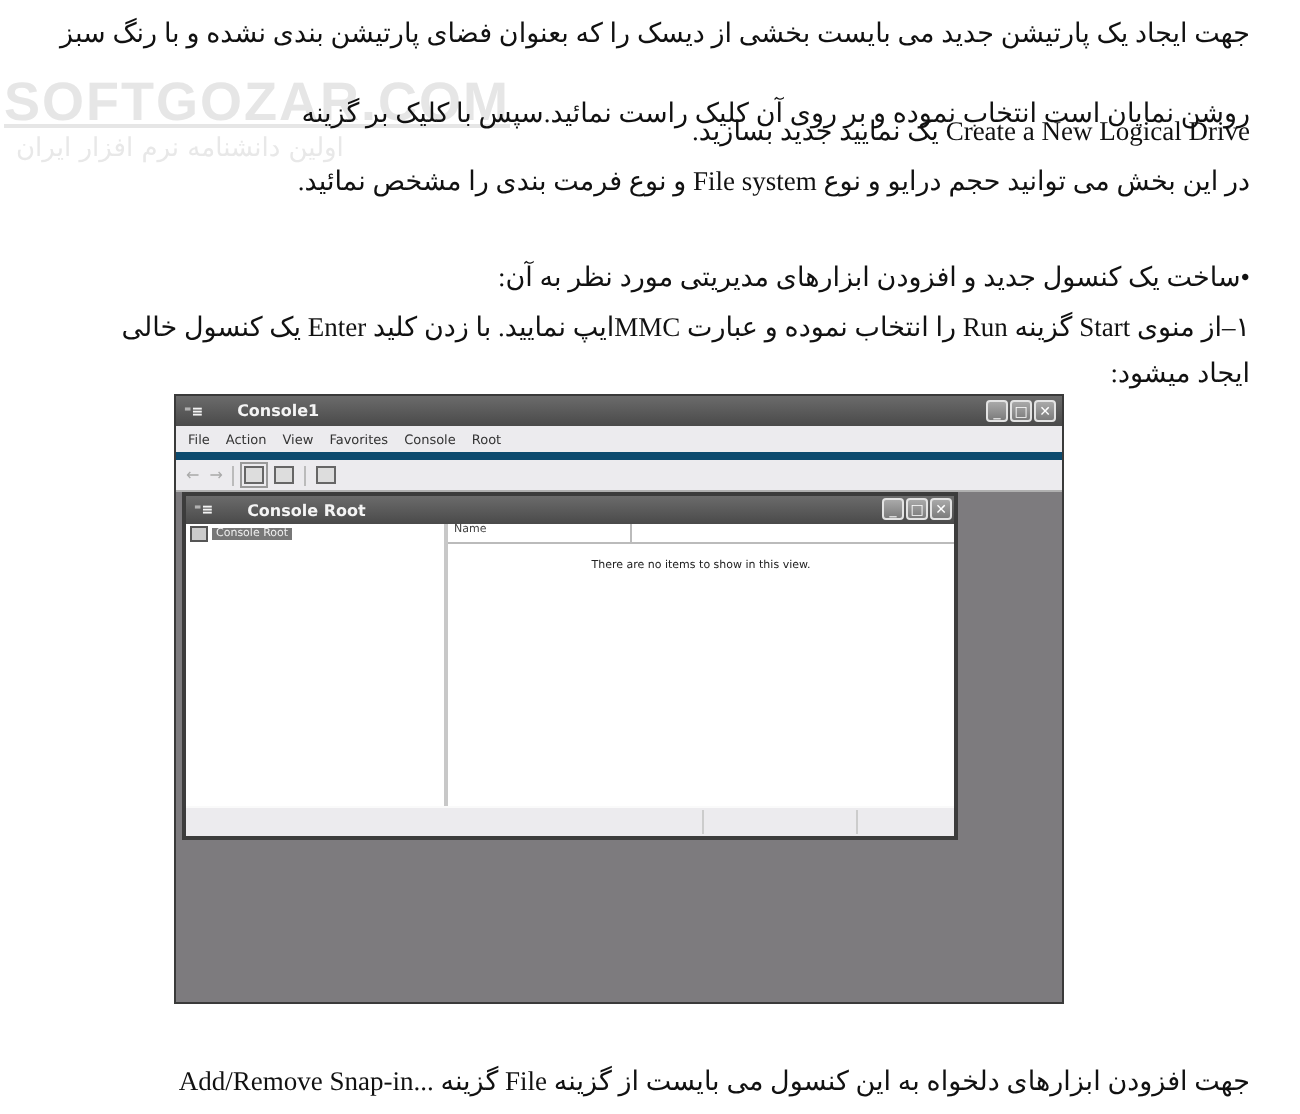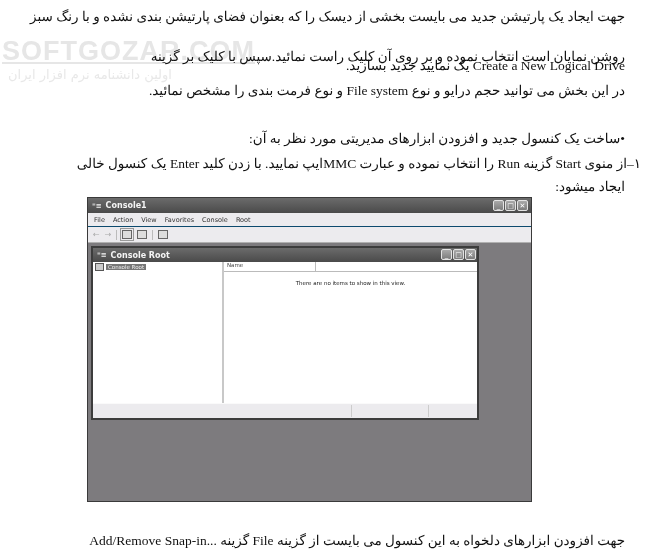--- a/index.html
+++ b/index.html
@@ -4,24 +4,24 @@
 <style>
   html, body { margin: 0; padding: 0; background: #ffffff; }
   body { width: 650px; height: 557px; position: relative; overflow: hidden;
          font-family: "DejaVu Serif", "Liberation Serif", serif; color: #111; }
   .rtl { direction: rtl; text-align: right; position: absolute; font-family: "Liberation Serif", "DejaVu Serif", serif; font-size: 13.5px; line-height: 18px; white-space: nowrap; }
   .watermark { position: absolute; left: 2px; top: 36px; font-family: "Liberation Sans", sans-serif; color: #e6e6e6; font-weight: bold; font-size: 27px; letter-spacing: 1px; text-decoration: underline; }
   .watermark-sub { position: absolute; left: 8px; top: 67px; font-family: "DejaVu Sans", sans-serif; color: #e8e8e8; font-size: 13px; direction: rtl; }
   
   .win { position: absolute; left: 87px; top: 197px; width: 445px; height: 305px; background: #7d7b7e; border: 1px solid #3a3a3a; box-sizing: border-box; }
   .titlebar { height: 15px; background: linear-gradient(#6b6b6b, #4a4a4a); color: #f4f4f4; font-family: "DejaVu Sans", sans-serif; font-size: 8px; font-weight: bold; display: flex; align-items: center; padding-left: 4px; }
-  .titlebar .ttl { margin-left: 4px; }
+  .titlebar .ttl { margin-left: 17px; }
   .winbtns { position: absolute; right: 3px; top: 2px; display: flex; gap: 1px; }
   .wbtn { width: 11px; height: 11px; background: linear-gradient(#a9a9a9, #7c7c7c); border: 1px solid #e3e3e3; border-radius: 2px; color: #fff; font-family: "DejaVu Sans", sans-serif; font-size: 7px; line-height: 11px; text-align: center; box-sizing: border-box; }
-  .menubar { height: 13px; background: #ecebee; display: flex; align-items: center; font-family: "DejaVu Sans", sans-serif; font-size: 6.5px; color: #333; padding-left: 6px; gap: 8px; border-bottom: 1px solid #0c4a6e; }
+  .menubar { height: 13px; background: #ecebee; display: flex; align-items: center; font-family: "DejaVu Sans", sans-serif; font-size: 6.5px; color: #333; padding-left: 6px; gap: 8px; border-bottom: 4px solid #0c4a6e; }
   .toolbar { height: 15px; background: #ecebee; display: flex; align-items: center; padding-left: 5px; gap: 5px; border-bottom: 1px solid #b0b0b0; font-family: "DejaVu Sans", sans-serif; font-size: 8px; color: #aaa; }
   .tbicon { width: 10px; height: 9px; border: 1px solid #666; background: #ddd; box-sizing: border-box; }
   .tbicon.sel { outline: 1px solid #999; outline-offset: 1px; }
   .inner { position: absolute; left: 3px; top: 48px; width: 388px; height: 174px; background: #ecebee; border: 2px solid #3c3c3c; box-sizing: border-box; }
   .inner .titlebar { height: 14px; }
   .tree { position: absolute; left: 0; top: 14px; width: 131px; height: 142px; background: #fff; border-right: 2px solid #c8c8c8; box-sizing: border-box; }
   .tree-item { margin: 1px 0 0 2px; display: flex; align-items: center; gap: 2px; font-family: "DejaVu Sans", sans-serif; font-size: 5.5px; }
   .tree-item .lbl { background: #777; color: #eee; padding: 0 2px; }
   .tree-icon { width: 7px; height: 6px; border: 1px solid #555; background: #ccc; }
   .list { position: absolute; left: 131px; top: 14px; right: 0; height: 142px; background: #fff; }
@@ -39,21 +39,21 @@
   <div class="watermark">SOFTGOZAR.COM</div>
   <div class="watermark-sub">اولین دانشنامه نرم افزار ایران</div>
 </div>
 
 <div class="rtl" style="right:25px; top:8px;">جهت ایجاد یک پارتیشن جدید می بایست بخشی از دیسک را که بعنوان فضای پارتیشن بندی نشده و با رنگ سبز</div>
 <div class="rtl" style="right:25px; top:48px;text-align:center;">روشن نمایان است انتخاب نموده و بر روی آن کلیک راست نمائید.سپس با کلیک بر گزینه</div>
 <div class="rtl" style="right:25px; top:57px;">Create a New Logical Drive یک نمایید جدید بسازید.</div>
 <div class="rtl" style="right:25px; top:82px;">در این بخش می توانید حجم درایو و نوع File system و نوع فرمت بندی را مشخص نمائید.</div>
 
 <div class="rtl" style="right:25px; top:130px;text-align:right;">•ساخت یک کنسول جدید و افزودن ابزارهای مدیریتی مورد نظر به آن:</div>
-<div class="rtl" style="right:9px; top:155px;">۱–از منوی Start گزینه Run را انتخاب نموده و عبارت MMCایپ نمایید. با زدن کلید Enter یک کنسول خالی</div>
+<div class="rtl" style="right:25px; top:155px;">۱–از منوی Start گزینه Run را انتخاب نموده و عبارت MMCایپ نمایید. با زدن کلید Enter یک کنسول خالی</div>
 <div class="rtl" style="right:25px; top:178px;">ایجاد میشود:</div>
 
 <div class="win">
   <div class="titlebar">
     <span style="font-size:7px;">⁼≡</span>
     <span class="ttl">Console1</span>
   </div>
   <div class="winbtns">
     <div class="wbtn">_</div>
     <div class="wbtn">□</div>

